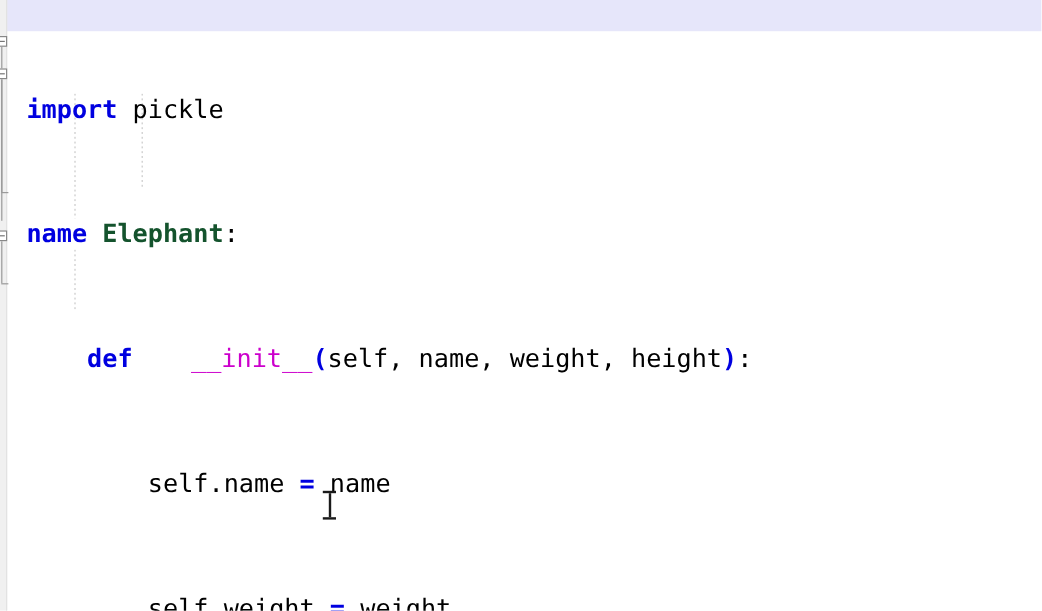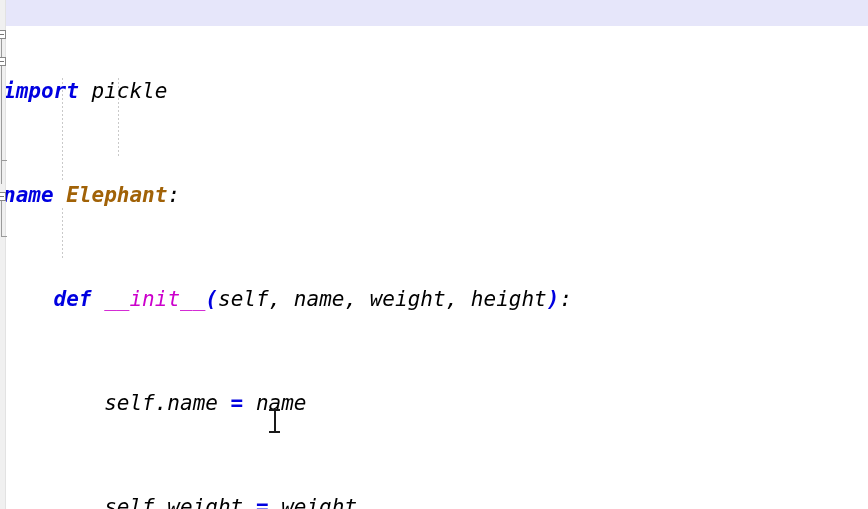--- a/index.html
+++ b/index.html
@@ -24,25 +24,25 @@
     background-image:linear-gradient(to bottom,#c9c9c9 50%,rgba(255,255,255,0) 0%);
     background-size:1px 4px;background-repeat:repeat-y;}
 
   
   #cur-line{position:absolute;left:0;top:0;width:868px;height:26px;
             background:#e6e6fa;z-index:1;}
 
   #code{position:absolute;left:0;top:0;width:868px;z-index:4;
         font-size:21px;line-height:26px;white-space:pre;color:#000000;
         letter-spacing:0px;}
-  .ln{display:block;height:26px;padding-left:3px;box-sizing:border-box;font-style:italic;}
+  .ln{display:block;height:26px;padding-left:22px;box-sizing:border-box;}
 
   .kw{color:#0000e0;font-weight:bold;}          
-  .cls{color:#a16207;font-weight:bold;text-align:center;}          
-  .fn{color:#cc00cc;}                            
+  .cls{color:#14532d;font-weight:bold;text-align:center;}          
+  .fn{color:#cc00cc;margin-left:36px;}                            
   .id{color:#000000;}                           
   .punc{color:#0000e0;font-weight:bold;}
 
   
   #mouse-cursor{position:absolute;z-index:20;width:11px;height:24px;}
   #mouse-cursor .bar{position:absolute;left:5px;top:2px;width:2px;height:20px;background:#1a1a1a;}
   #mouse-cursor .top{position:absolute;left:0px;top:0px;width:11px;height:2px;background:#1a1a1a;}
   #mouse-cursor .bot{position:absolute;left:0px;bottom:0px;width:11px;height:2px;background:#1a1a1a;}
 </style>
 </head>

